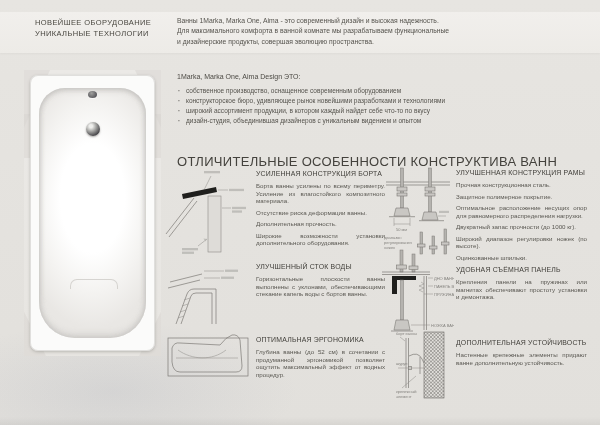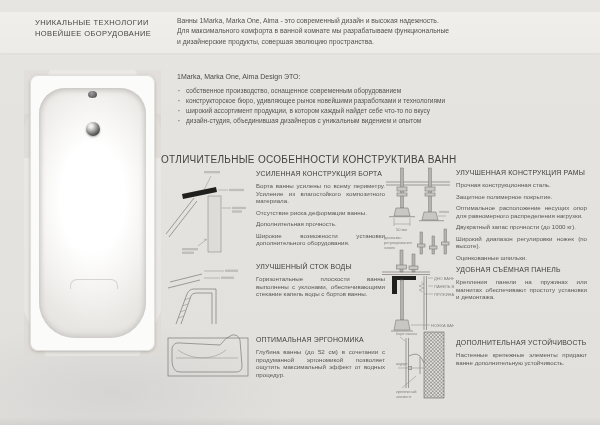--- a/index.html
+++ b/index.html
@@ -41,21 +41,21 @@
     box-shadow:0 1px 2px rgba(115,113,109,.6);}
   .tub-grip{position:absolute;left:50%;bottom:62px;width:46px;height:9px;margin-left:-23px;
     border:1px solid rgba(204,202,198,.95);border-bottom:none;border-radius:7px 7px 0 0;opacity:.8;}
 
   
   .brand-title{position:absolute;left:177px;top:73px;font-size:7px;color:#4c4a44;}
   .bullets{position:absolute;left:177px;top:86px;margin:0;padding:0;list-style:none;
     font-size:6.5px;line-height:10px;color:#55534d;}
   .bullets li{padding-left:9px;position:relative;}
   .bullets li::before{content:"·";position:absolute;left:1px;top:0;font-weight:bold;color:#6b6963;}
-  .section-title{position:absolute;left:161px;top:154px;font-size:10px;color:#44423d;letter-spacing:.3px;}
+  .section-title{position:absolute;left:177px;top:154px;font-size:13px;color:#44423d;letter-spacing:.3px;}
 
   
   .feature{position:absolute;}
   .feature h3{margin:0 0 5px 0;font-size:6.9px;font-weight:normal;color:#3f3d38;letter-spacing:.2px;}
   .feature p{margin:0 0 4px 0;font-size:6.2px;line-height:7.5px;color:#5a5852;text-align:justify;}
   .f1{left:256px;top:170px;width:129px;}
   .f2{left:256px;top:263px;width:129px;}
   .f3{left:256px;top:336px;width:129px;}
   .f4{left:456px;top:169px;width:131px;}
   .f5{left:456px;top:266px;width:131px;}
@@ -78,22 +78,22 @@
   .diagram .tiny{font-size:4px;fill:#85837f;font-family:"Liberation Sans",sans-serif;}
 </style>
 </head>
 <body>
 
 <div class="soft-shadow"></div>
 
 <div class="band"></div>
 
 <div class="tagline">
+  <div>НОВЕЙШЕЕ ОБОРУДОВАНИЕ</div>
   <div>УНИКАЛЬНЫЕ ТЕХНОЛОГИИ</div>
-  <div>НОВЕЙШЕЕ ОБОРУДОВАНИЕ</div>
 </div>
 
 <div class="intro">
   <div>Ванны 1Marka, Marka One, Aima - это современный дизайн и высокая надежность.</div>
   <div>Для максимального комфорта в ванной комнате мы разрабатываем функциональные</div>
   <div>и дизайнерские продукты, совершая эволюцию пространства.</div>
 </div>
 
 <div class="photo">
   <div class="shade tl"></div>

